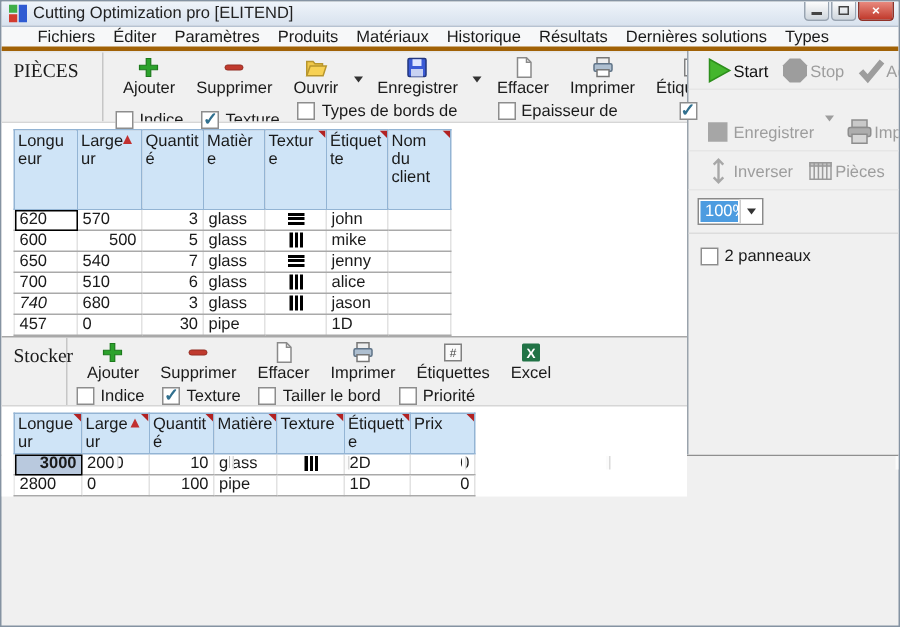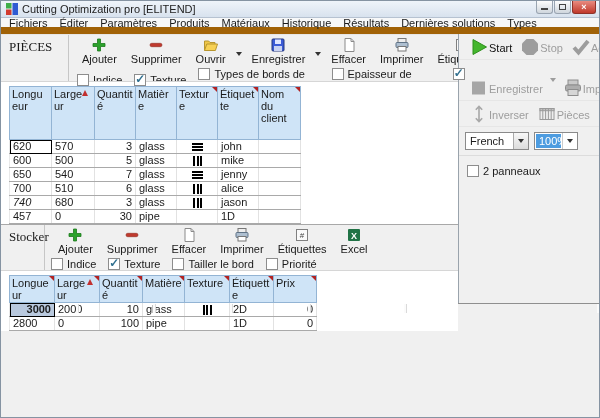--- a/index.html
+++ b/index.html
@@ -11,21 +11,21 @@
   .titlebar { height:17px; background:linear-gradient(#eff4fa,#d8e2ee); border-bottom:1px solid #b6c2d1; display:flex; align-items:center; padding:0 3px; }
   .app-icon { width:12px; height:12px; margin:0 4px 0 2px; flex:none; }
   .title-text { flex:1; font-size:11px; color:#222; white-space:nowrap; overflow:hidden; }
   .winbtns { display:flex; gap:1px; align-items:flex-start; height:100%; }
   .wbtn { width:17px; height:13px; border:1px solid #99a4b1; border-top:none; border-radius:0 0 3px 3px; background:linear-gradient(#fdfdfd,#cfd6dd); display:flex; align-items:center; justify-content:center; color:#444; font-size:9px; line-height:9px; }
   .wbtn.close { width:24px; background:linear-gradient(#e98b80,#c0392b); color:#fff; border-color:#8f3229; font-weight:bold; }
   .glyph-min { width:7px; height:2px; background:#444; margin-top:4px; }
   .glyph-max { width:7px; height:6px; border:1px solid #444; background:transparent; }
 
   
-  .menubar { height:16px; background:#f7f8f9; border-bottom:7px solid #a16207; display:flex; align-items:center; padding-left:2px; }
+  .menubar { height:16px; background:#f7f8f9; border-bottom:3px solid #a16207; display:flex; align-items:center; padding-left:18px; }
   .menu-item { padding:1px 6px; white-space:nowrap; }
 
   
   .main { display:flex; height:269px; }
   .workarea { width:457px; flex:none; display:flex; flex-direction:column; background:#f0f0f0; }
   .rightpanel { flex:1; border-left:1px solid #9aa3ac; background:#f0f0f0; display:flex; flex-direction:column; }
 
   
   .band { display:flex; background:#f0f0f0; }
   .band.pieces { height:47px; border-top:1px solid #e6e6e6; }
@@ -244,21 +244,21 @@
                 <td class="focused" style="text-align: left;">620</td>
                 <td style="text-align: left;">570</td>
                 <td style="text-align: right;">3</td>
                 <td style="text-align: left;">glass</td>
                 <td style="text-align: center;"><span class="texture-h"></span></td>
                 <td style="text-align: left;">john</td>
                 <td style="text-align: left;"></td>
               </tr>
               <tr>
                 <td style="text-align: left;">600</td>
-                <td style="text-align: left;">500</td>
+                <td style="text-align: right;">500</td>
                 <td style="text-align: right;">5</td>
                 <td style="text-align: left;">glass</td>
                 <td style="text-align: center;"><span class="texture-v"></span></td>
                 <td style="text-align: left;">mike</td>
                 <td style="text-align: left;"></td>
               </tr>
               <tr>
                 <td style="text-align: left;">650</td>
                 <td style="text-align: left;">540</td>
                 <td style="text-align: right;">7</td>
@@ -467,26 +467,20 @@
         </div>
         <div class="rbtn">
           <svg class="ric" viewBox="0 0 20 20">
               <path d="M5.5 14.5 a3.2 3.2 0 0 1-.4-6.4 a4.6 4.6 0 0 1 9-.9 a2.9 2.9 0 0 1 .6 5.6" fill="#fff" stroke="#1a1a1a" stroke-width="1.2"></path>
               <path d="M11 9.5 v7 M8.8 14.3 l2.2 2.2 2.2-2.2" stroke="#1a1a1a" stroke-width="1.2" fill="none"></path>
             </svg>
           <span class="lbl on">Mises à jour</span>
         </div>
       </div>
       <div class="rp-combo-row">
-        <span class="combo lang">
-          <span class="val">French</span>
-          <span class="btn">
-              <i class="dd"></i>
-            </span>
-        </span>
         <span class="combo zoom">
           <span class="val hl">100%</span>
           <span class="btn" style="background:#fff;border-left:1px solid #ccc">
               <i class="dd"></i>
             </span>
         </span>
       </div>
       <div class="panneaux">
         <span class="cb" id="panneaux-cb"></span>
         <span>2 panneaux</span>

